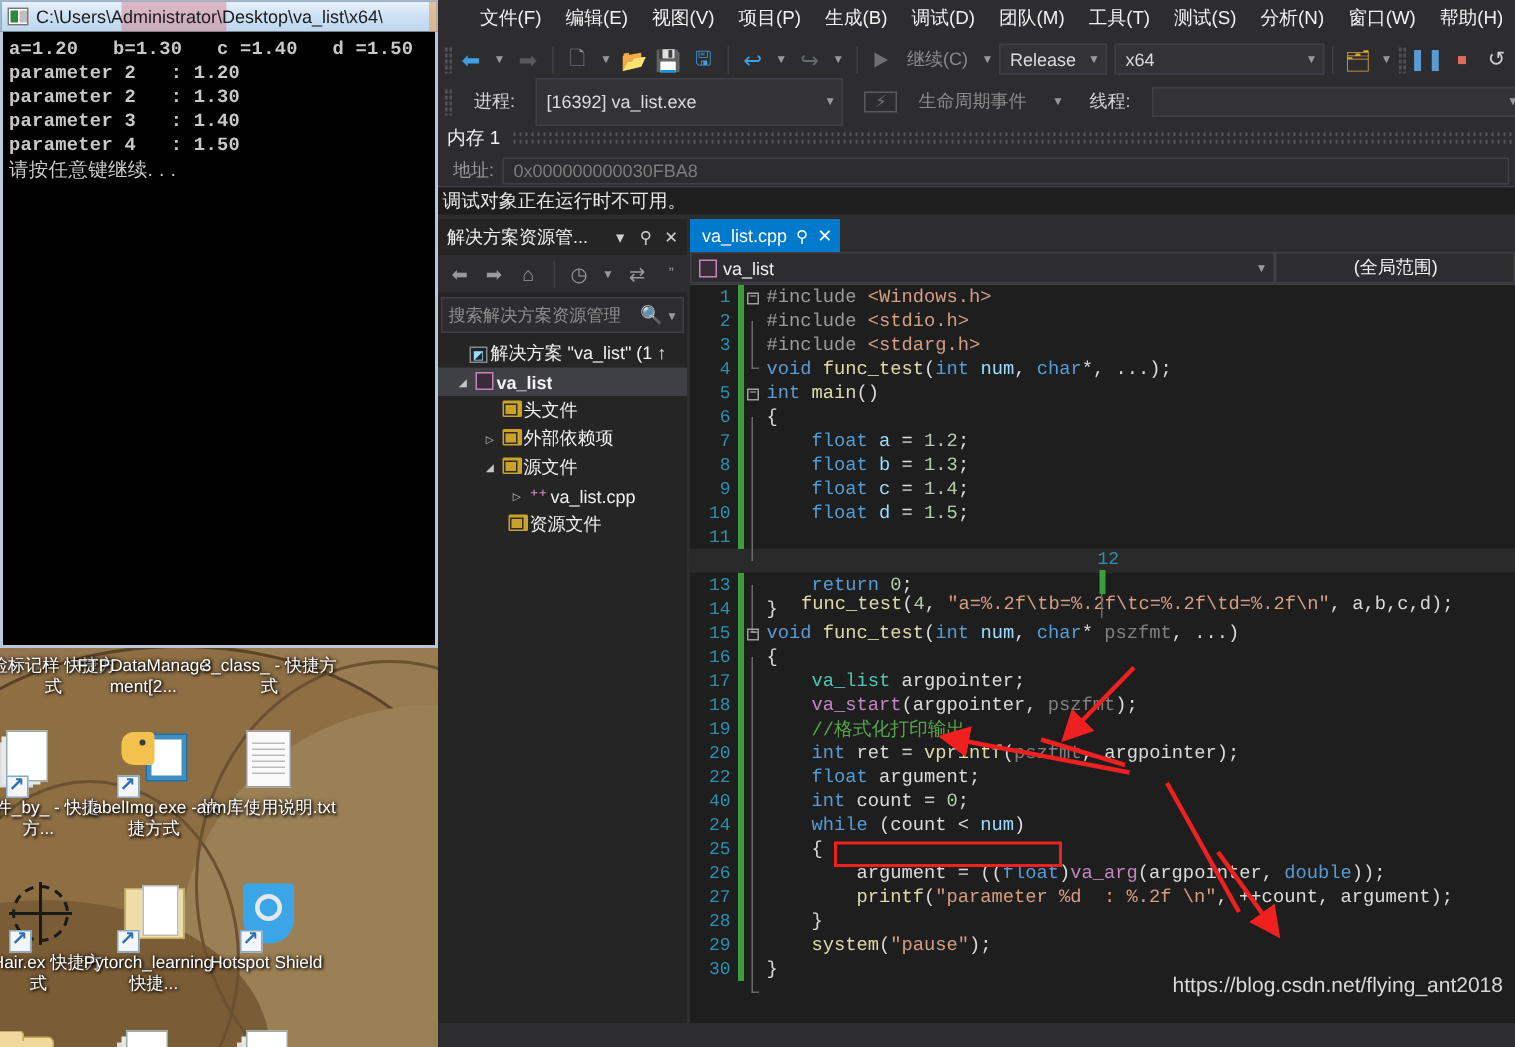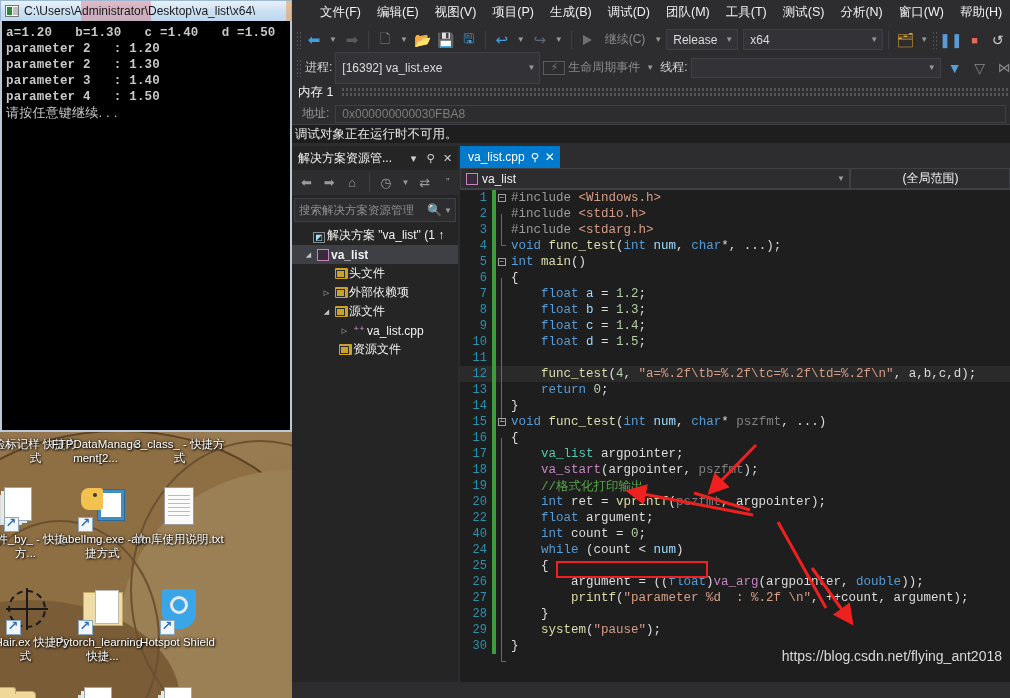--- a/index.html
+++ b/index.html
@@ -98,21 +98,21 @@
     height:21px; background:#333337; border:1px solid #3f3f46; color:#dcdcdc;
     font-size:12px; display:flex; align-items:center; padding:0 4px 0 6px; justify-content:space-between;
     flex:0 0 auto;
   }
   .combo .cv{ white-space:nowrap; overflow:hidden; }
   .combo .ca{ color:#9a9a9a; font-size:8px; margin-left:6px;}
   .runtxt{ color:#8a8a8a; font-size:12px; padding:0 5px; white-space:nowrap;}
   .play { width:0;height:0;border-left:9px solid #6f6f73;border-top:5px solid transparent;border-bottom:5px solid transparent;}
 
   
-  #toolbar2 { height:27px; background:#2d2d30; display:flex; align-items:center; padding-left:4px; gap:3px; }
+  #toolbar2 { height:27px; background:#2d2d30; display:flex; align-items:center; padding-left:4px; gap:14px; }
   .t2lbl{ font-size:12px; color:#d4d4d4; white-space:nowrap; }
   .t2lbl.dim{ color:#8a8a8a; }
 
   
   #memwin { margin:0; background:#2d2d30; }
   #memhdr { height:22px; display:flex; align-items:center; padding-left:6px; gap:8px;}
   #memhdr .t{ font-size:12.5px;color:#f1f1f1;white-space:nowrap;}
   #memhdr .dots{ flex:1; height:10px;
       background-image: radial-gradient(#55555a 1px, transparent 1px);
       background-size:4px 5px; }
@@ -167,21 +167,21 @@
   .gut { width:32px; text-align:right; padding-right:5px; color:#2b91af; flex:0 0 auto; font-size:12px;}
   .chg { width:4px; height:16px; background:#3b9e3b; flex:0 0 auto;}
   .outl { width:12px; flex:0 0 auto; text-align:center; color:#9a9a9a; font-size:9px; position:relative;}
   .box-m{ display:inline-block;width:8px;height:8px;border:1px solid #a0a0a0;line-height:6px;font-size:8px;color:#c8c8c8;text-align:center;}
   .vbar{ position:absolute; left:5px; top:0; width:1px; height:16px; background:#6a6a6a;}
   .vbar.end::after{content:"";position:absolute;left:0;bottom:0;width:5px;height:1px;background:#6a6a6a;}
   .ctext { white-space:pre; color:#dcdcdc; padding-left:3px;}
   .kw{color:#569cd6;} .kw2{color:#c586c0;} .ty{color:#4ec9b0;} .fn{color:#dcdcaa;}
   .str{color:#d69d85;} .num{color:#b5cea8;} .cmt{color:#57a64a;}
   .pre{color:#9b9b9b;} .hdr{color:#d69d85;} .var{color:#9cdcfe;} .gray{color:#808080;}
-  .hl { background:#2a2a2a; }
+  .hl { background:#2a2a2a;flex-direction:column; }
   .redbox{ position:absolute; border:2px solid #ef2020; }
   .wmark{ position:absolute; right:8px; bottom:18px; color:#d8d8d8; font-size:14px;
           font-family:"Liberation Sans",sans-serif; }
   svg.arrows{ position:absolute; left:0; top:0; pointer-events:none; }
 </style>
 </head>
 <body>
 
 <div id="root">
 

